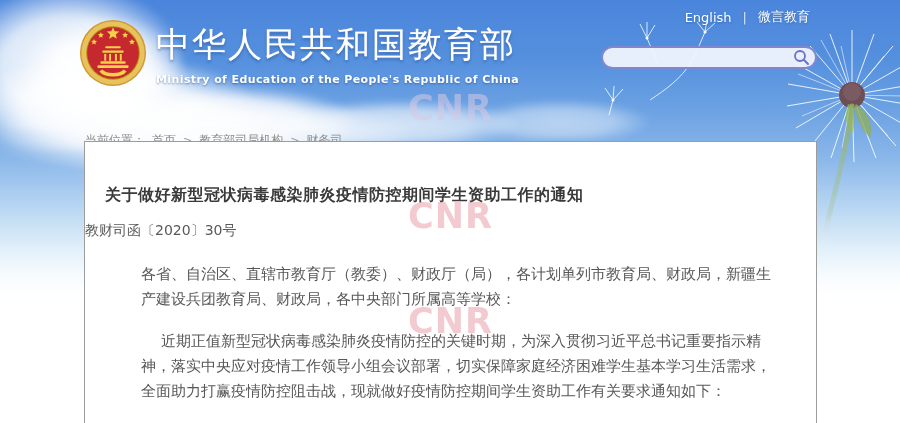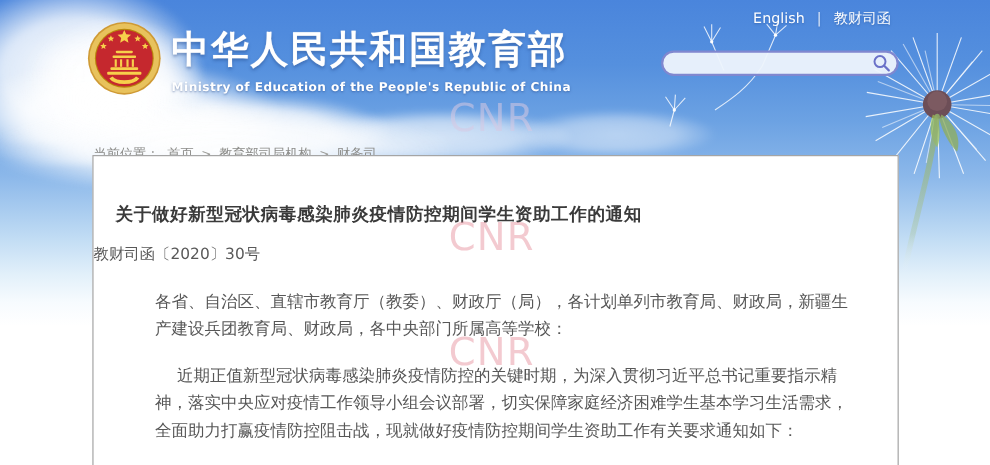--- a/index.html
+++ b/index.html
@@ -23,21 +23,21 @@
   .c5 { left:280px; top:100px; width:240px; height:45px; opacity:.7; }
   .c6 { left:470px; top:100px; width:180px; height:40px; opacity:.5; }
   .c7 { left:-10px; top:95px;  width:420px; height:75px; opacity:.9; }
 
   .dandelion { position:absolute; left:728px; top:8px; z-index:2; pointer-events:none; }
   .seeds { position:absolute; left:585px; top:20px; z-index:2; pointer-events:none; }
 
   
   .emblem { position:absolute; left:78px; top:16px; z-index:5; }
   .site-titles { position:absolute; left:156px; top:22px; z-index:5; color:#fff; }
-  .site-title { font-size:34px; font-weight:bold; letter-spacing:2px;
+  .site-title { font-size:34px; font-weight:normal; letter-spacing:2px;
     text-shadow:0 2px 3px rgba(25,60,125,.45), 0 0 1px rgba(255,255,255,.6); }
   .site-subtitle { margin-top:5px; font-size:11px; font-weight:bold; letter-spacing:.4px;
     text-shadow:0 1px 2px rgba(25,60,125,.5); }
 
   .top-links { position:absolute; top:8px; right:90px; z-index:6; display:flex; align-items:center; gap:11px;
     color:#fff; font-size:13px; text-shadow:0 1px 2px rgba(25,60,125,.4); }
   .top-links a { color:#fff; text-decoration:none; cursor:pointer; }
   .top-sep { opacity:.8; }
 
   .searchbar { position:absolute; left:601px; top:46px; width:216px; height:23px; z-index:6;
@@ -57,21 +57,21 @@
   
   .panel { position:absolute; left:84px; top:141px; width:733px; height:300px; z-index:10;
     background:#fff; border:1px solid #9c9c9c; }
   .doc-title { margin:43px 20px 0; font-size:16px; font-weight:bold;
     color:#3a3a3a; letter-spacing:.5px; }
   .doc-num { margin:16px 54px 0 0; font-size:14px; color:#595959; }
   .doc-body { margin:22px 36px 0 56px; font-size:15px; line-height:25px; color:#575757; }
   .doc-body p.p2 { margin-top:17px; text-indent:20px; }
 
   
-  .wm { position:absolute; z-index:30; font-size:35px; font-weight:400; letter-spacing:1px;
+  .wm { position:absolute; z-index:30; font-size:35px; font-weight:700; letter-spacing:1px;
     color:rgba(229,137,151,.45); pointer-events:none; font-family:"DejaVu Sans",sans-serif; }
   .wm1 { left:408px; top:88px; color:rgba(215,200,225,.55); }
   .wm2 { left:408px; top:196px; }
   .wm3 { left:408px; top:301px; }
 </style>
 </head>
 <body>
 
 <div class="page">
 
@@ -165,21 +165,21 @@
   </svg>
 
   <div class="site-titles">
     <div class="site-title">中华人民共和国教育部</div>
     <div class="site-subtitle">Ministry of Education of the People's Republic of China</div>
   </div>
 
   <div class="top-links">
     <a>English</a>
     <span class="top-sep">|</span>
-    <a>教财司函</a>
+    <a>微言教育</a>
   </div>
 
   <div class="searchbar">
     <input type="text" placeholder="" style="">
     <button class="search-btn">
       <svg width="17" height="17" viewBox="0 0 17 17">
         <circle cx="7" cy="7" r="5" fill="none" stroke="#6a71c8" stroke-width="1.8"></circle>
         <line x1="10.8" y1="10.8" x2="15" y2="15" stroke="#6a71c8" stroke-width="2" stroke-linecap="round"></line>
       </svg>
     </button>

